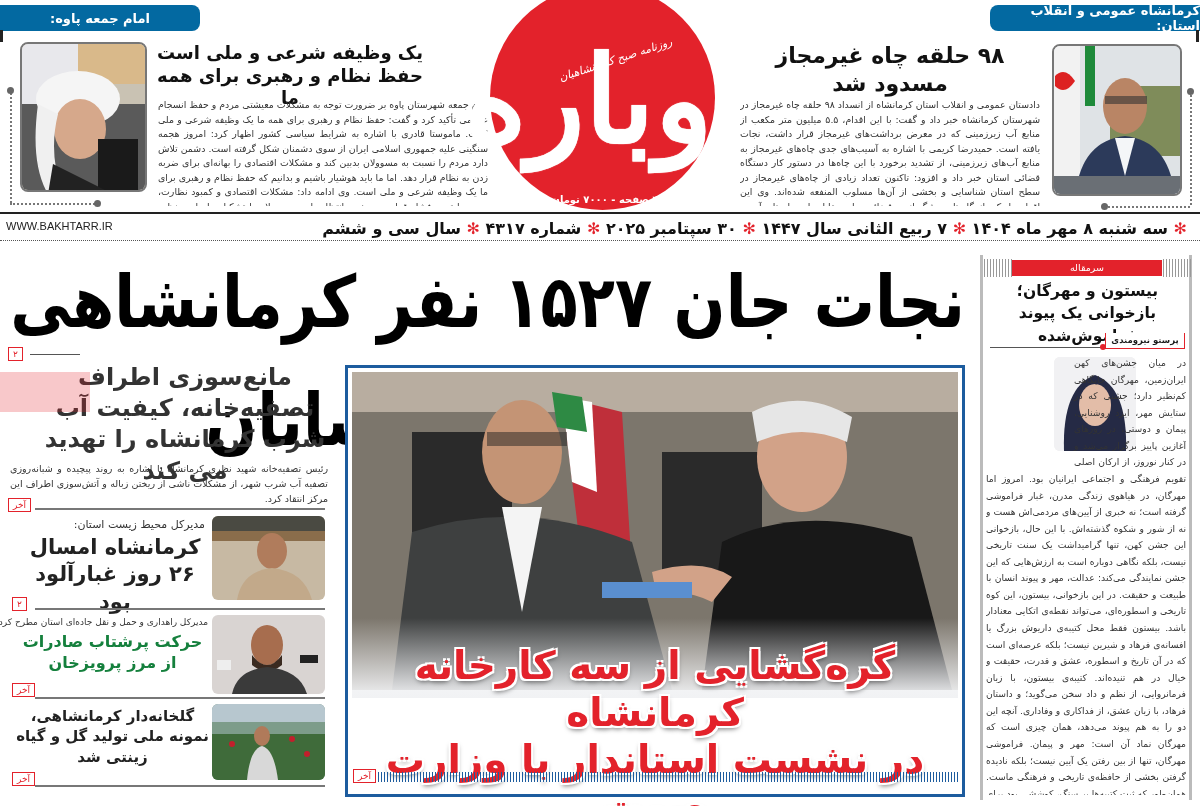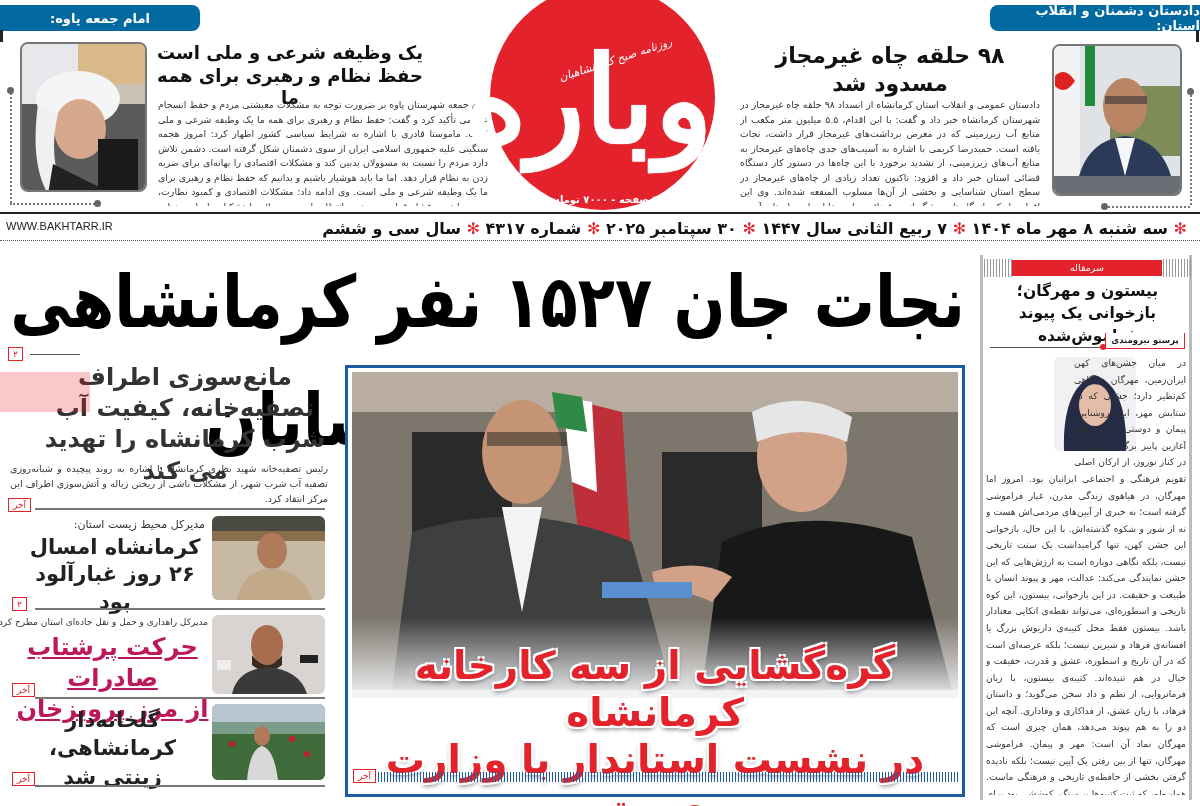--- a/index.html
+++ b/index.html
@@ -128,21 +128,21 @@
   <div>حفظ نظام و رهبری برای همه ما</div>
 </div>
 <div class="top-story-body" style="left:158px;top:98px;width:330px;height:108px;overflow:hidden;">امام جمعه شهرستان پاوه بر ضرورت توجه به مشکلات معیشتی مردم و حفظ انسجام عمومی تأکید کرد و گفت: حفظ نظام و رهبری برای همه ما یک وظیفه شرعی و ملی است. ماموستا قادری با اشاره به شرایط سیاسی کشور اظهار کرد: امروز هجمه سنگینی علیه جمهوری اسلامی ایران از سوی دشمنان شکل گرفته است. دشمن تلاش دارد مردم را نسبت به مسوولان بدبین کند و مشکلات اقتصادی را بهانه‌ای برای ضربه زدن به نظام قرار دهد. اما ما باید هوشیار باشیم و بدانیم که حفظ نظام و رهبری برای ما یک وظیفه شرعی و ملی است. وی ادامه داد: مشکلات اقتصادی و کمبود نظارت، مردم را تحت فشار قرار می دهد و انتظار داریم مسوولان با تشکیل جلسات منظم، برای اقدام و نیز تبیین مسائل و آگاهی‌بخشی به مردم تلاش کنند و مانع سوءاستفاده دشمنان شوند.</div>
 
 <div class="logo-circle"></div>
 <div class="logo-text">دوباره</div>
 <div class="logo-sub">روزنامه صبح کرمانشاهیان</div>
 <div class="logo-price">۴ صفحه - ۷۰۰۰ تومان</div>
 
 <div class="kicker-bar right">
-  <span>دادستان دشمنان و انقلاب استان:</span>
+  <span>کرمانشاه عمومی و انقلاب استان:</span>
 </div>
 <div class="abs" style="left:1196px;top:30px;width:3px;height:12px;background:#222"></div>
 
 <div class="photo-frame" style="left:1052px;top:44px;width:130px;height:152px;">
   <svg width="130" height="152" viewBox="0 0 130 152">
     <rect width="130" height="152" fill="#dfe3e6"></rect>
     <rect x="0" y="0" width="30" height="152" fill="#f2f2f2"></rect>
     <path d="M5 30 Q15 20 25 35 Q15 50 5 40 Z" fill="#d22"></path>
     <rect x="35" y="0" width="10" height="60" fill="#1e8a3a"></rect>
     <rect x="60" y="40" width="70" height="70" fill="#7f8c5a"></rect>
@@ -211,41 +211,42 @@
   <svg width="113" height="79" viewBox="0 0 113 79">
     <rect width="113" height="79" fill="#d9d4d2"></rect>
     <ellipse cx="55" cy="30" rx="16" ry="20" fill="#a76d4e"></ellipse>
     <path d="M40 40 Q55 60 70 40 L70 50 Q55 62 40 50 Z" fill="#3a2a20"></path>
     <path d="M20 79 Q25 55 55 52 Q88 55 95 79 Z" fill="#3a3a3a"></path>
     <rect x="5" y="45" width="14" height="10" fill="#eee"></rect>
     <rect x="88" y="40" width="18" height="8" fill="#222"></rect>
   </svg>
 </div>
 <div class="left-kicker" style="left:5px;top:617px;width:203px;text-align:right;font-size:9px;">مدیرکل راهداری و حمل و نقل جاده‌ای استان مطرح کرد:</div>
-<div class="left-story-title" style="left:15px;top:632px;width:195px;font-size:24px;color:#be185d;text-decoration:underline;">
+<div class="left-story-title" style="left:15px;top:632px;width:195px;font-size:16px;color:#15803d;">
   <div>حرکت پرشتاب صادرات</div>
   <div>از مرز پرویزخان</div>
 </div>
 <div class="page-tag" style="left:12px;top:683px;">آخر</div>
 <div class="col-rule" style="left:35px;top:697px;width:290px;"></div>
 
 <div class="thumb" style="left:212px;top:704px;width:113px;height:76px;">
   <svg width="113" height="76" viewBox="0 0 113 76">
     <rect width="113" height="76" fill="#7d9c8a"></rect>
     <rect x="0" y="0" width="113" height="18" fill="#b7c7cf"></rect>
     <rect x="0" y="30" width="113" height="46" fill="#3f6b3a"></rect>
     <ellipse cx="50" cy="32" rx="8" ry="10" fill="#b07a5a"></ellipse>
     <path d="M35 76 Q38 45 50 42 Q62 45 66 76 Z" fill="#d8d8d8"></path>
     <circle cx="20" cy="40" r="3" fill="#c21f2c"></circle>
     <circle cx="80" cy="35" r="3" fill="#c21f2c"></circle>
     <circle cx="95" cy="50" r="3" fill="#c21f2c"></circle>
   </svg>
 </div>
-<div class="left-story-title" style="left:15px;top:706px;width:195px;font-size:21px;color:#222;line-height:1.35;">
+<div class="left-story-title" style="left:15px;top:706px;width:195px;font-size:15px;color:#222;line-height:1.35;">
   <div>گلخانه‌دار کرمانشاهی،</div>
+  <div>نمونه ملی تولید گل و گیاه</div>
   <div>زینتی شد</div>
 </div>
 <div class="page-tag" style="left:12px;top:772px;">آخر</div>
 <div class="col-rule" style="left:35px;top:785px;width:290px;"></div>
 
 <div class="center-photo-frame">
   <div class="center-photo">
     <svg width="606" height="318" viewBox="0 0 606 318">
       <rect width="606" height="318" fill="#7c766c"></rect>
       <rect x="0" y="0" width="606" height="40" fill="#b8ada0"></rect>

